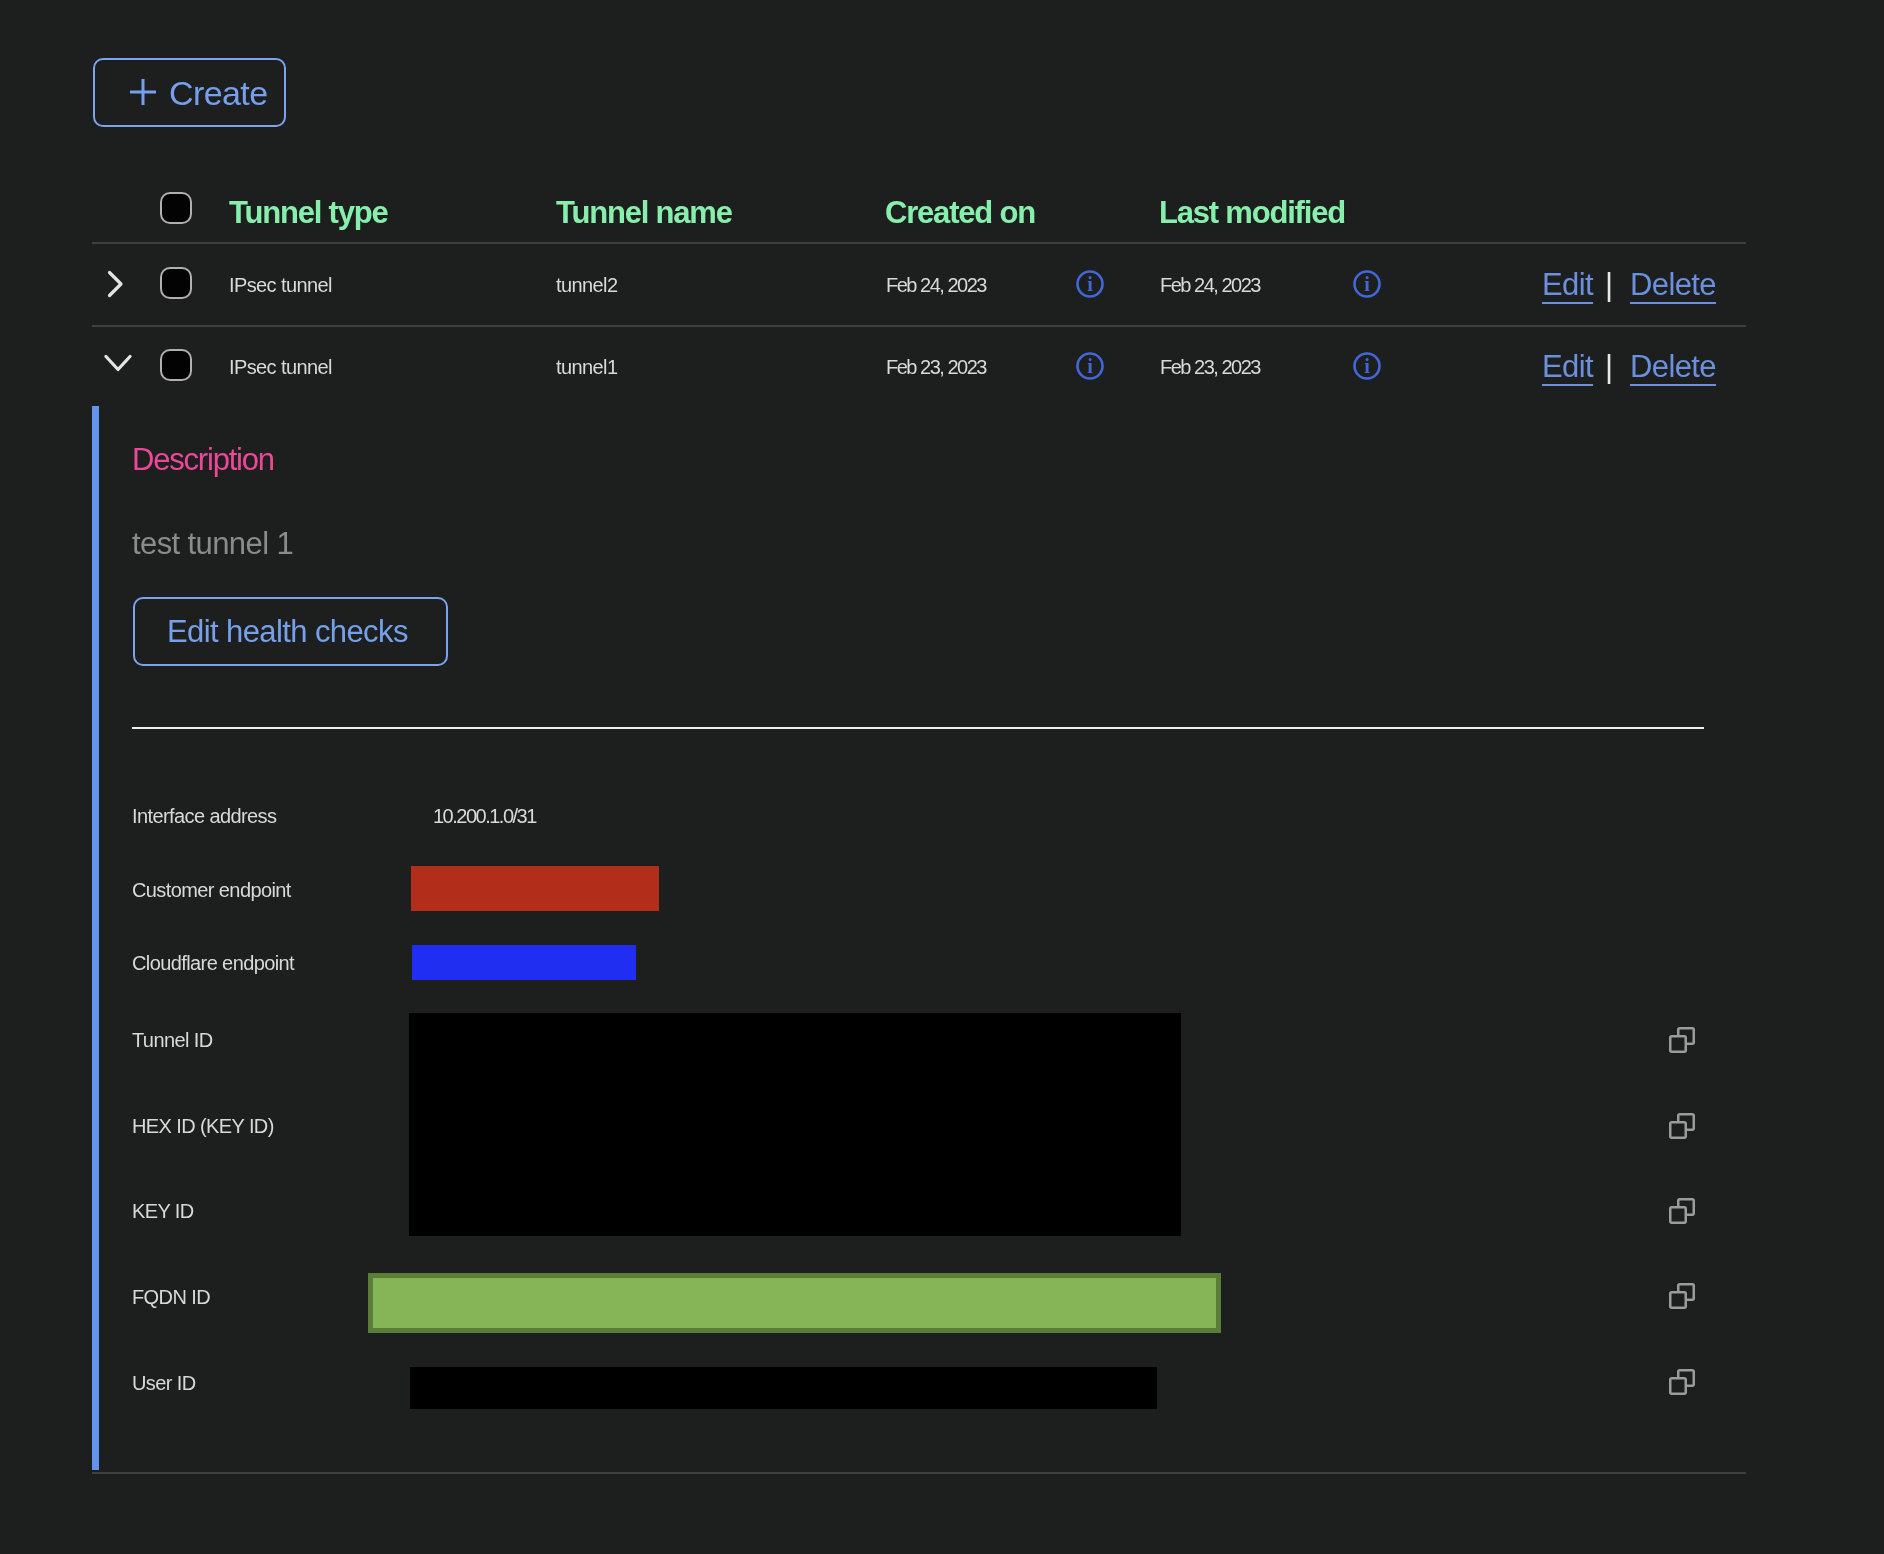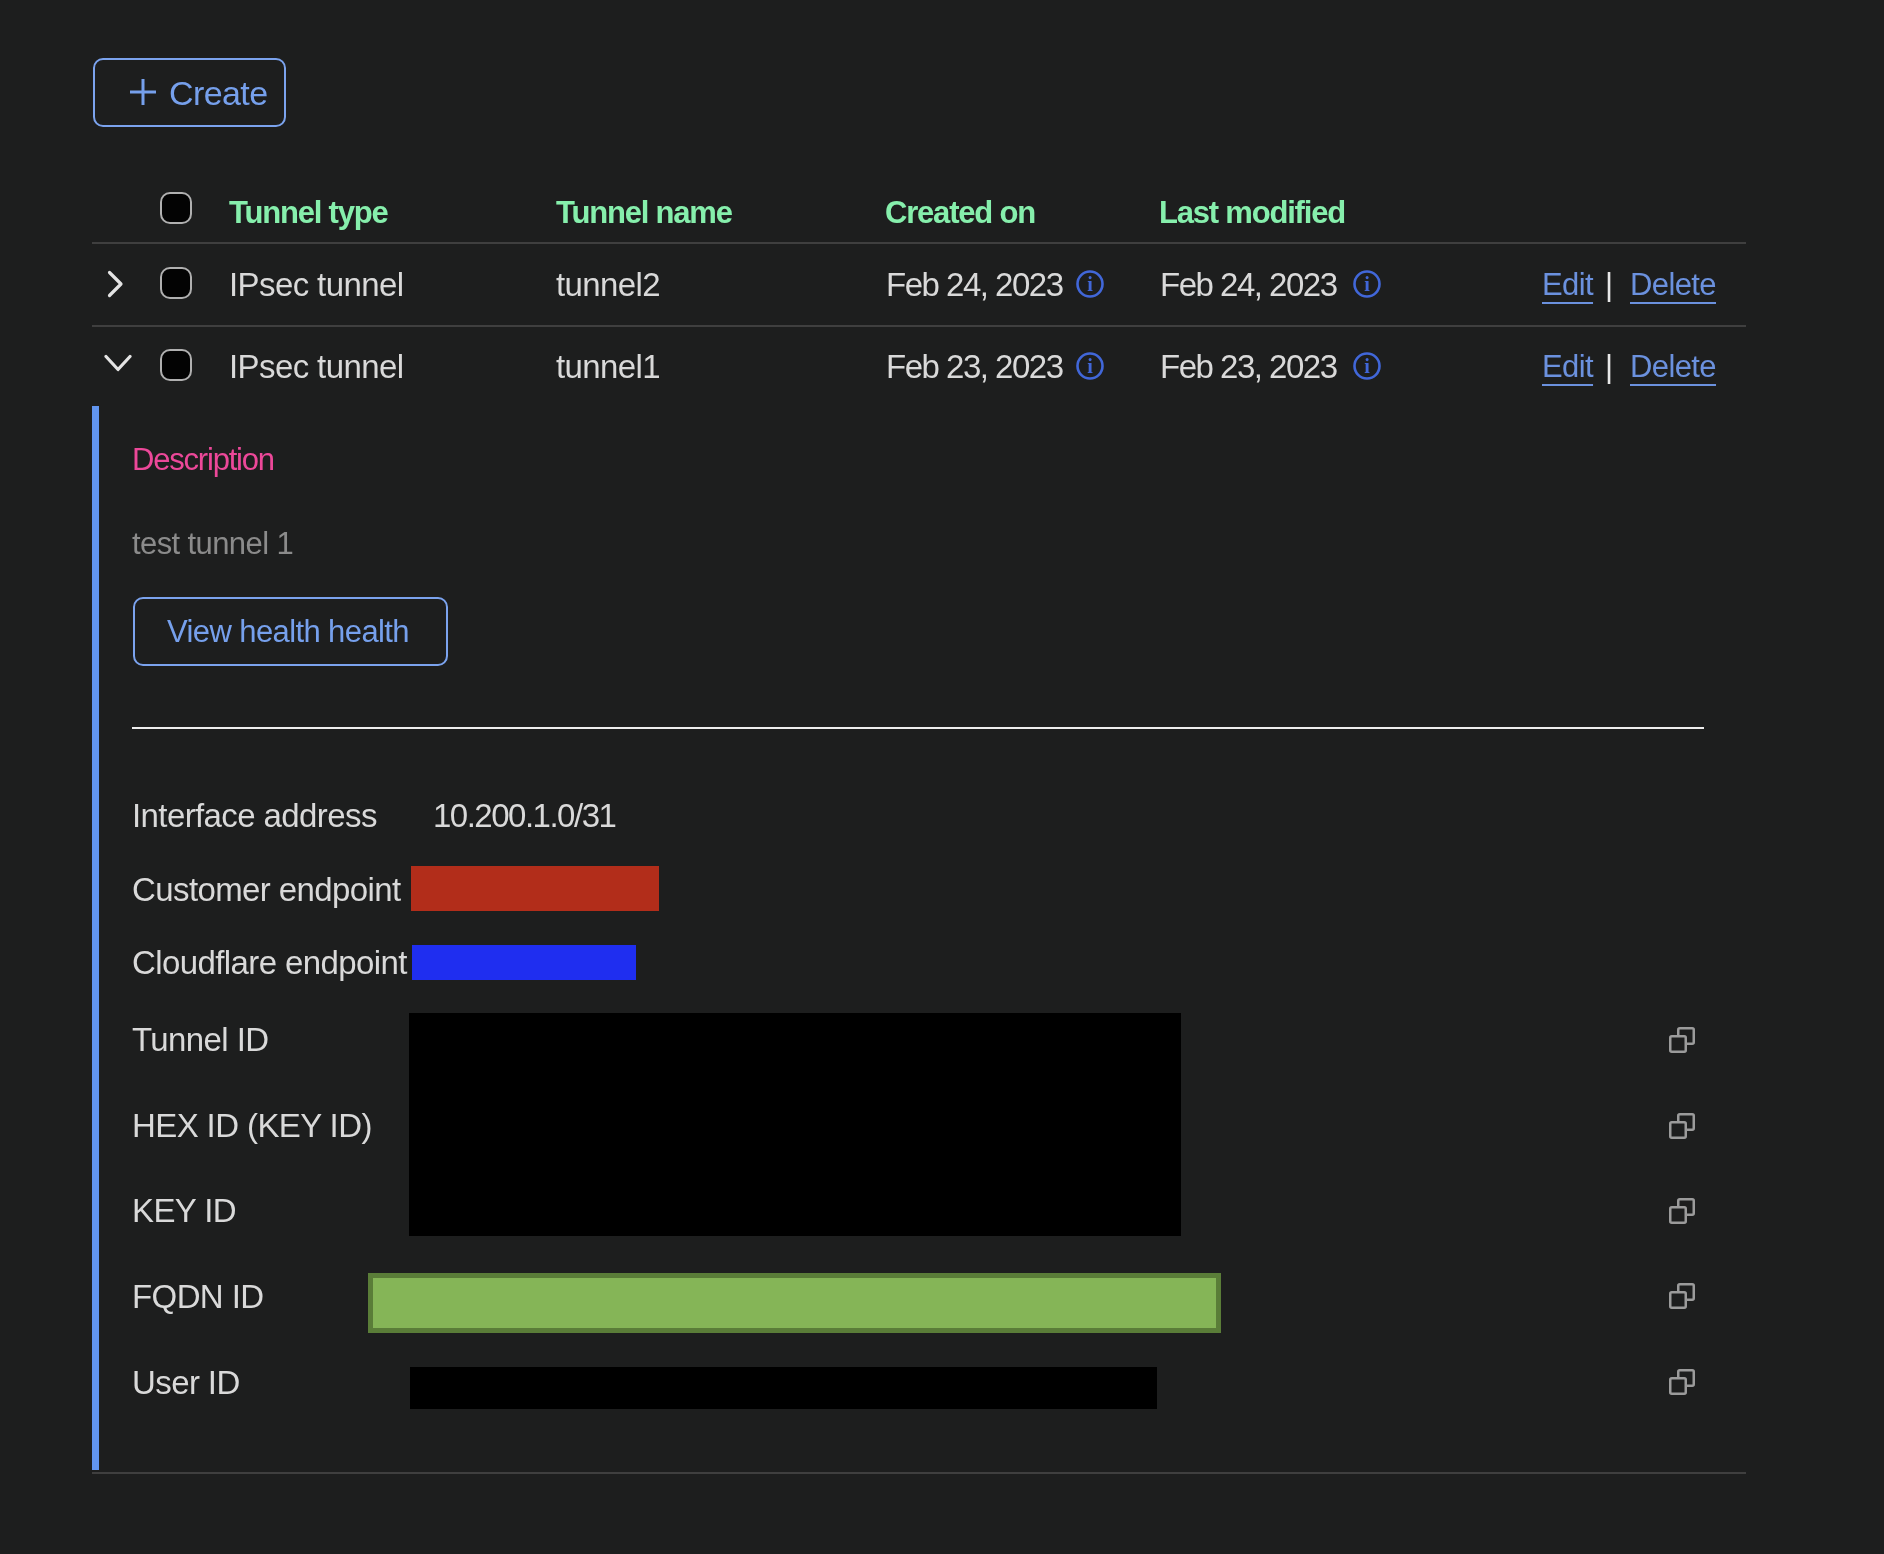--- a/index.html
+++ b/index.html
@@ -1,20 +1,20 @@
 <!DOCTYPE html>
 <html><head>
 <meta charset="utf-8">
 <style>
   * { margin:0; padding:0; box-sizing:border-box; }
   html,body { width:1884px; height:1554px; }
   body { background:#1d1e1e; font-family:"Liberation Sans",sans-serif; position:relative; overflow:hidden; }
   .abs { position:absolute; }
   .vc { position:absolute; transform:translateY(-50%); white-space:nowrap; }
-  .txt { color:#d9d9d9; font-size:33px; letter-spacing:-0.6px; }
+  .txt { color:#d9d9d9; font-size:20px; letter-spacing:-0.6px; }
   .num { letter-spacing:-1.5px; }
   .hdr { color:#86efac; font-size:31px; font-weight:700; letter-spacing:-1.2px; }
   .link { color:#6b91de; font-size:31px; letter-spacing:-0.6px; text-decoration:underline; text-underline-offset:7px; text-decoration-thickness:2px; }
   .pipe { color:#e8e8e8; font-size:31px; }
   .cb { position:absolute; width:32px; height:32px; border:2px solid #b0b0b0; border-radius:10px; background:#030303; }
   .line { position:absolute; height:2px; background:#3f3f3f; }
 </style>
 </head>
 <body>
 
@@ -72,21 +72,21 @@
 <span class="vc pipe" style="left:1605px; top:367px;">|</span>
 <span class="vc link" style="left:1630px; top:367px;">Delete</span>
 
 <div class="abs" style="left:92px; top:406px; width:7px; height:1064px; background:#6195ef;"></div>
 <div class="line" style="left:92px; top:1472px; width:1654px;"></div>
 
 <span class="vc" style="left:132px; top:460px; color:#ec4899; font-size:31px; font-weight:400; letter-spacing:-1.2px;">Description</span>
 <span class="vc" style="left:132px; top:544px; color:#8b8b8b; font-size:31px; letter-spacing:-0.6px;">test tunnel 1</span>
 
 <div class="abs" style="left:133px; top:597px; width:315px; height:69px; border:2px solid #7ba3ee; border-radius:10px;"></div>
-<span class="vc" style="left:167px; top:632px; color:#76a0ec; font-size:31px; letter-spacing:-0.6px;">View health health</span>
+<span class="vc" style="left:167px; top:632px; color:#76a0ec; font-size:31px; letter-spacing:-0.6px;">Edit health checks</span>
 
 <div class="abs" style="left:132px; top:727px; width:1572px; height:2px; background:#ededed;"></div>
 
 <span class="vc txt" style="left:132px; top:816px;">Interface address</span>
 <span class="vc txt num" style="left:433px; top:816px;">10.200.1.0/31</span>
 
 <span class="vc txt" style="left:132px; top:890px;">Customer endpoint</span>
 <div class="abs" style="left:411px; top:866px; width:248px; height:45px; background:#b22d1a;"></div>
 
 <span class="vc txt" style="left:132px; top:963px;">Cloudflare endpoint</span>

